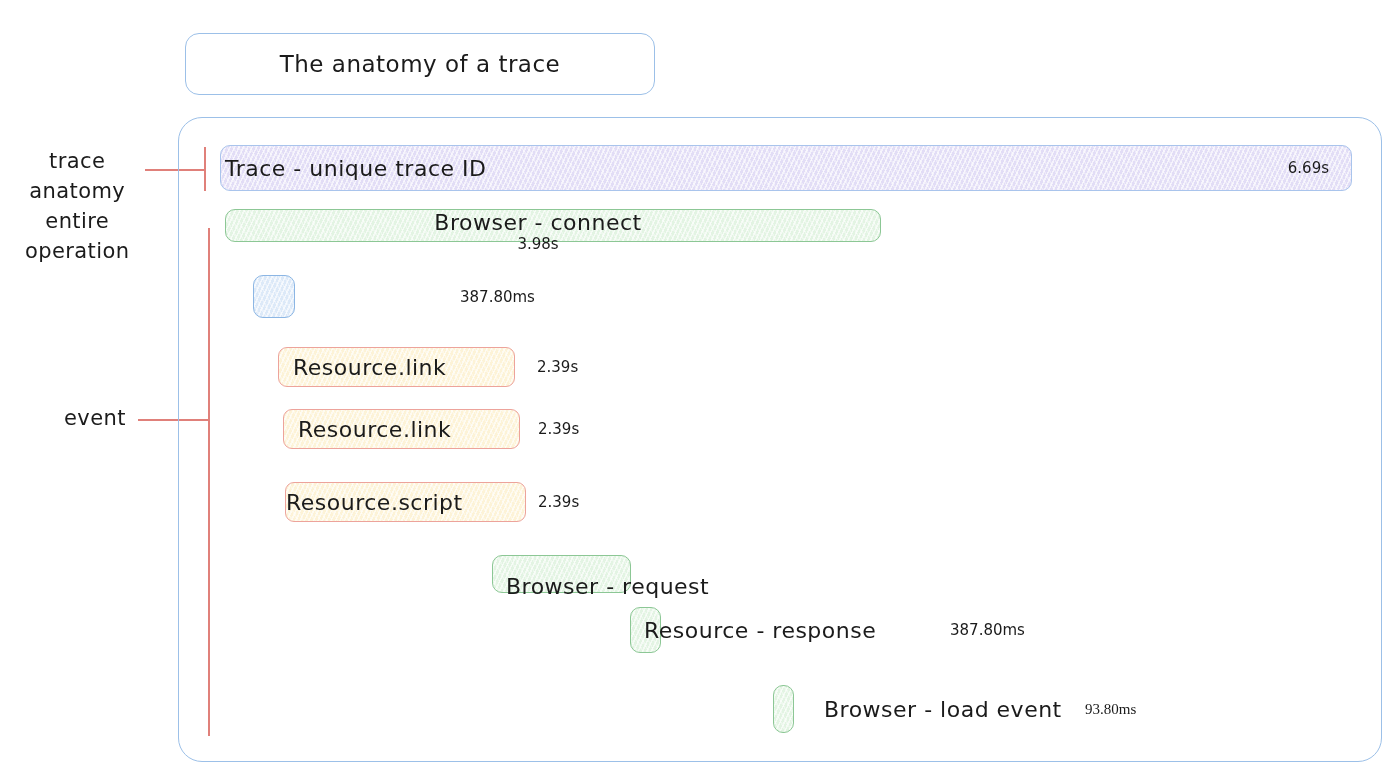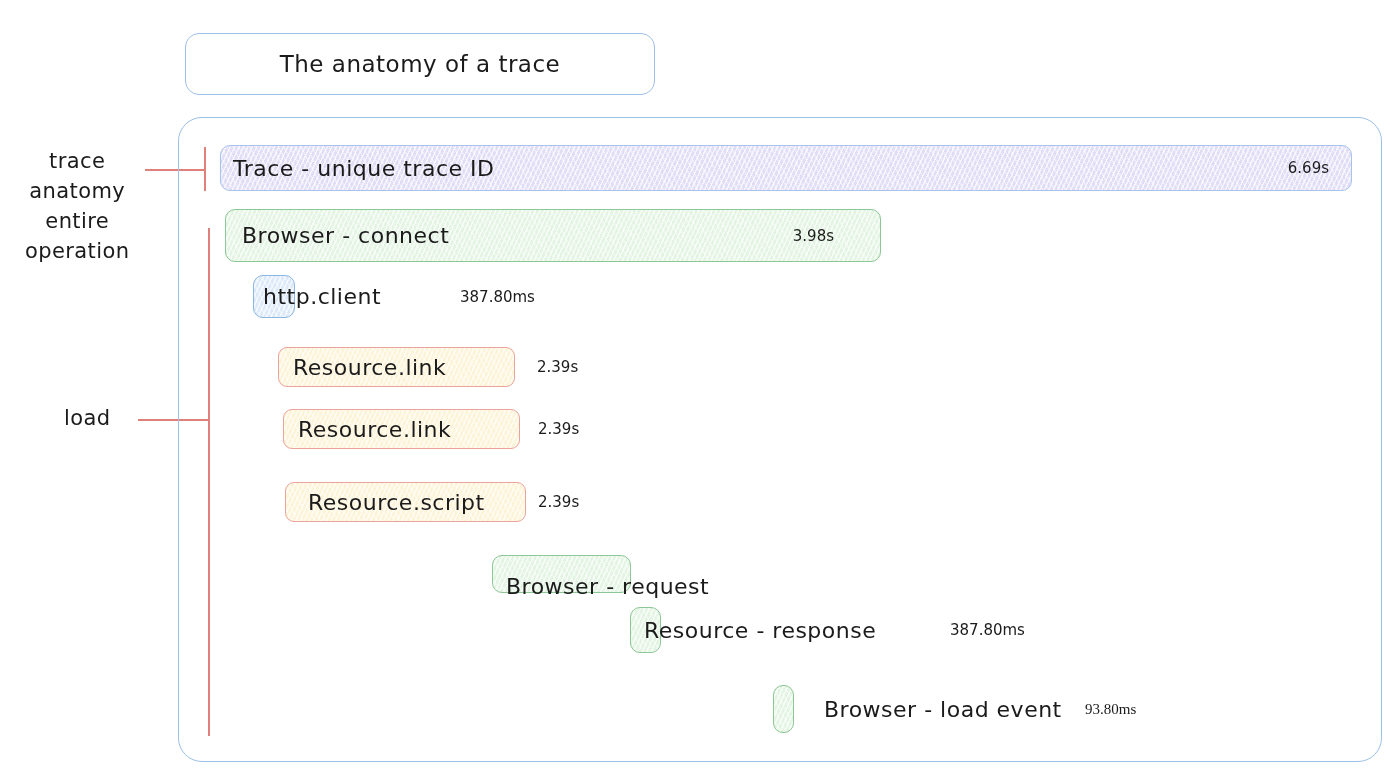--- a/index.html
+++ b/index.html
@@ -92,32 +92,32 @@
   .free-label, .free-duration {
     position: absolute;
     white-space: nowrap;
     display: flex;
     align-items: center;
   }
   .free-label { font-size: 22px; letter-spacing: 0.5px; }
   .free-duration { font-size: 15px; }
 
   
-  .bar-trace    { left: 220px; top: 145px; width: 1132px; height: 46px; padding: 0 22px 0 12px; }
-  .bar-connect  { left: 225px; top: 209px; width: 656px;  height: 53px; padding: 0 46px 0 16px; }
+  .bar-trace    { left: 220px; top: 145px; width: 1132px; height: 46px; padding: 0 22px 0 4px; }
+  .bar-connect  { left: 225px; top: 209px; width: 656px;  height: 33px; padding: 0 46px 0 16px; flex-direction: column; }
 
   .bar-http     { left: 253px; top: 275px; width: 42px;  height: 43px; }
   .lbl-http     { left: 263px; top: 275px; height: 43px; }
   .dur-http     { left: 460px; top: 275px; height: 43px; }
 
   .bar-res1     { left: 278px; top: 347px; width: 237px; height: 40px; border-radius: 9px; padding-left: 14px; }
   .dur-res1     { left: 537px; top: 347px; height: 40px; }
   .bar-res2     { left: 283px; top: 409px; width: 237px; height: 40px; border-radius: 9px; padding-left: 14px; }
   .dur-res2     { left: 538px; top: 409px; height: 40px; }
-  .bar-res3     { left: 285px; top: 482px; width: 241px; height: 40px; border-radius: 9px; padding-left: 22px; }
+  .bar-res3     { left: 285px; top: 482px; width: 241px; height: 40px; border-radius: 9px; padding-left: 0; }
   .dur-res3     { left: 538px; top: 482px; height: 40px; }
 
   .bar-request  { left: 492px; top: 555px; width: 139px; height: 38px; }
   .lbl-request  { left: 506px; top: 555px; height: 38px; margin-top: 12px; }
 
   .bar-response { left: 630px; top: 607px; width: 31px; height: 46px; }
   .lbl-response { left: 644px; top: 607px; height: 46px; }
   .dur-response { left: 950px; top: 607px; height: 46px; }
 
   .bar-load     { left: 773px; top: 685px; width: 21px; height: 48px; }
@@ -130,40 +130,39 @@
 <div class="canvas">
 
   <div class="title-box">
     <span>The anatomy of a trace</span>
   </div>
 
   <div class="annot annot-trace">trace
 anatomy
 entire
 operation</div>
-  <div class="annot annot-spans">load</div>
+  <div class="annot annot-spans">event</div>
   <div class="conn conn-trace-h"></div>
   <div class="conn conn-trace-tick"></div>
   <div class="conn conn-spans-h"></div>
   <div class="conn conn-spans-v"></div>
 
   <div class="trace-container"></div>
 
   <div class="bar bar-flex fill-lavender bar-trace">
     <span class="bar-label">Trace - unique trace ID</span>
     <span class="bar-duration">6.69s</span>
   </div>
 
   <div class="bar bar-flex fill-green bar-connect">
     <span class="bar-label">Browser - connect</span>
     <span class="bar-duration">3.98s</span>
   </div>
 
   <div class="bar fill-blue bar-http"></div>
-  <span class="free-label lbl-http">http.client</span>
   <span class="free-duration dur-http">387.80ms</span>
 
   <div class="bar bar-flex fill-yellow bar-res1">
     <span class="bar-label">Resource.link</span>
   </div>
   <span class="free-duration dur-res1">2.39s</span>
 
   <div class="bar bar-flex fill-yellow bar-res2">
     <span class="bar-label">Resource.link</span>
   </div>

